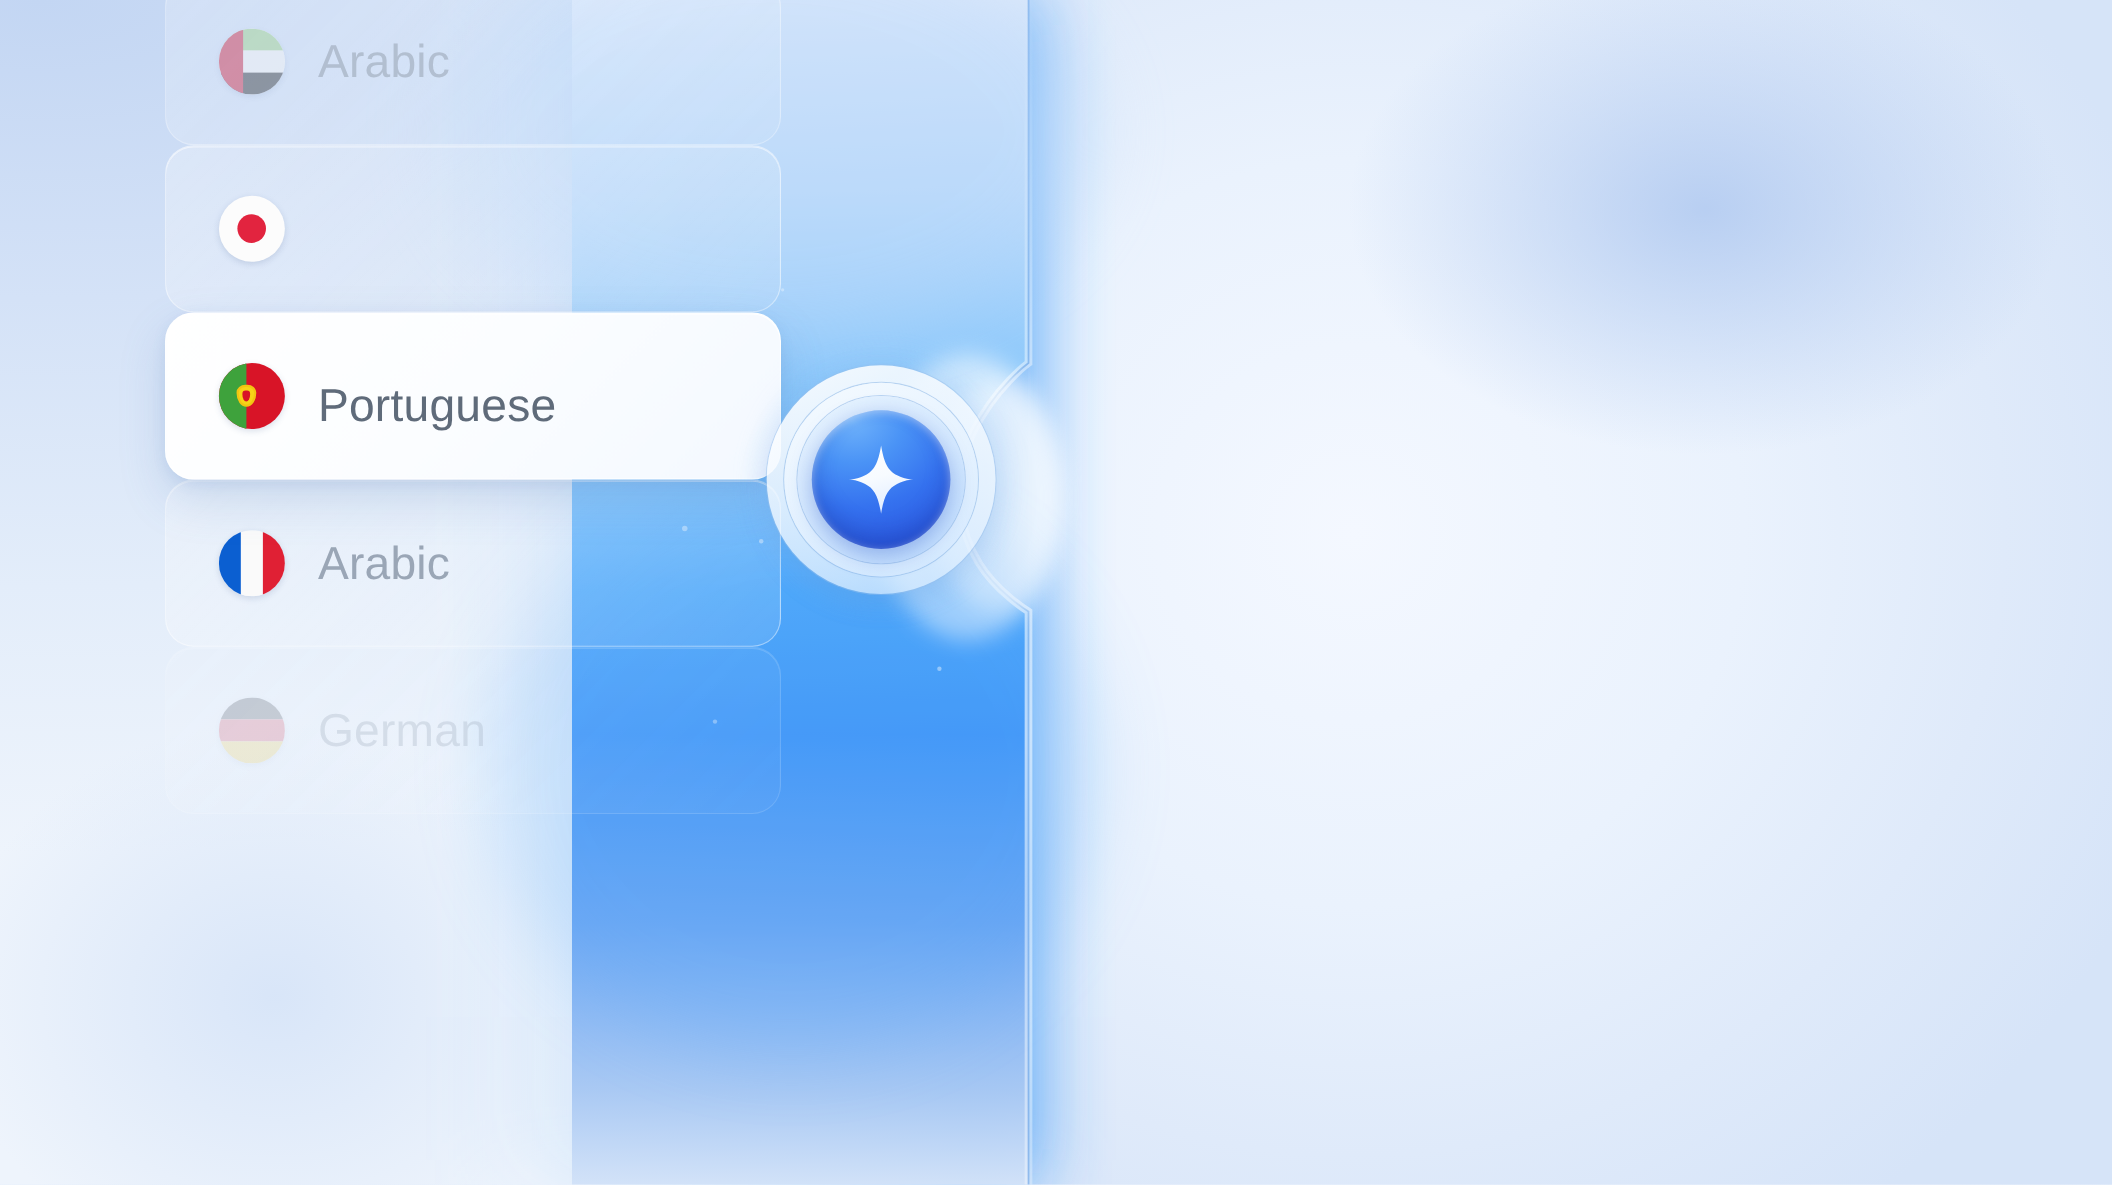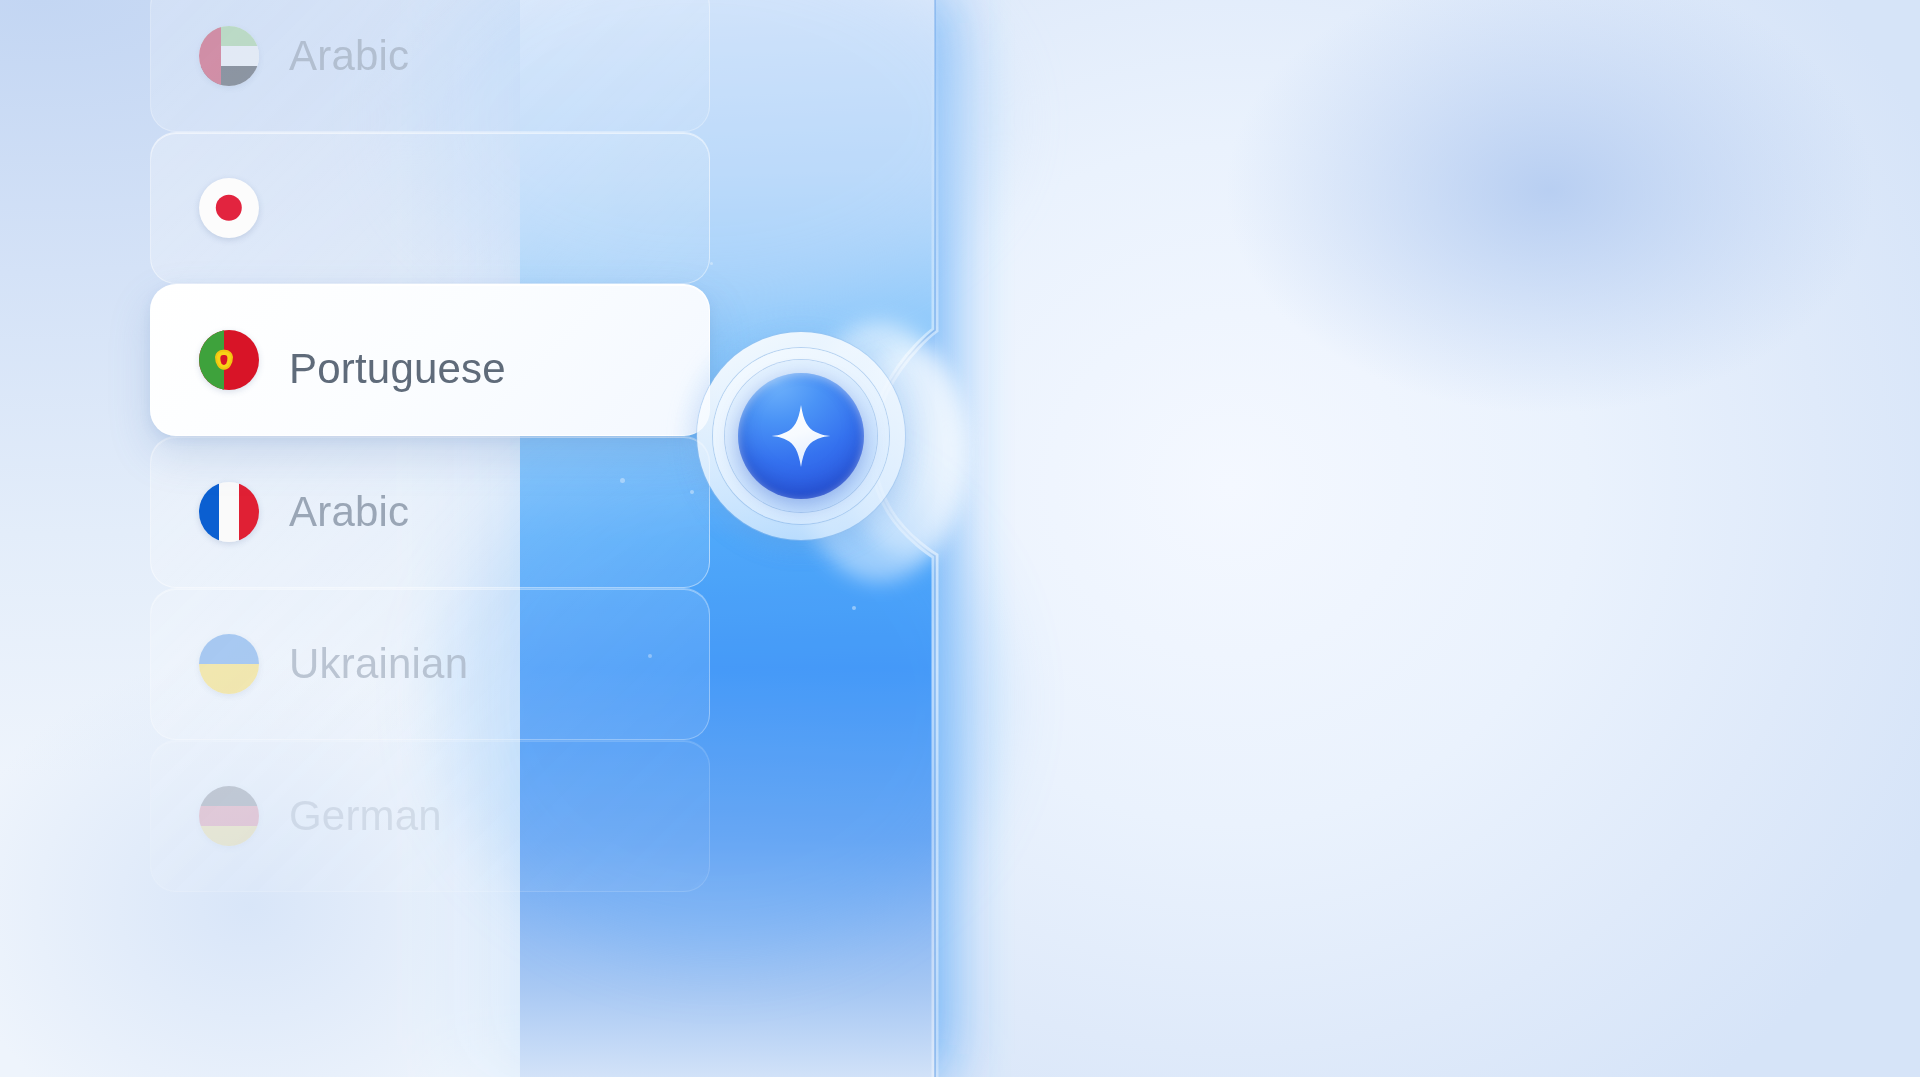--- a/index.html
+++ b/index.html
@@ -287,27 +287,20 @@
 
     <div class="lang-row ghost muted">
       <span class="flag f-fr">
         <i class="b1"></i>
           <i class="b2"></i>
           <i class="b3"></i>
       </span>
       <span class="lang-label">Arabic</span>
     </div>
 
-    <div class="lang-row ghost dim muted2">
-      <span class="flag f-ua faded">
-        <i class="u1"></i>
-          <i class="u2"></i>
-      </span>
-      <span class="lang-label">Ukrainian</span>
-    </div>
 
     <div class="lang-row ghost dim muted2" style="opacity:.32">
       <span class="flag f-de faded">
         <i class="d1"></i>
           <i class="d2"></i>
           <i class="d3"></i>
       </span>
       <span class="lang-label">German</span>
     </div>
 

